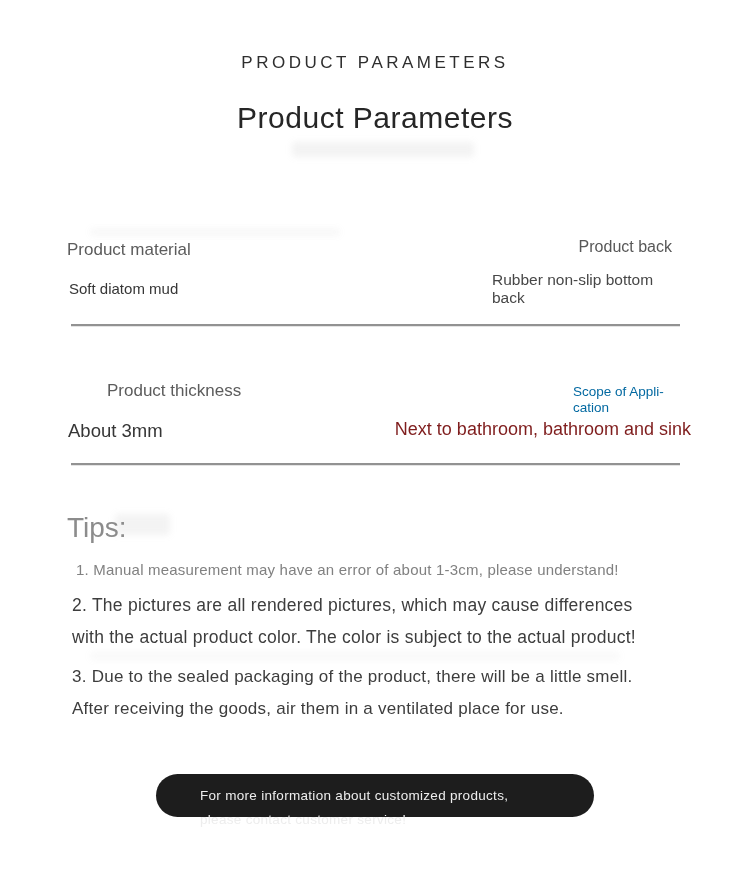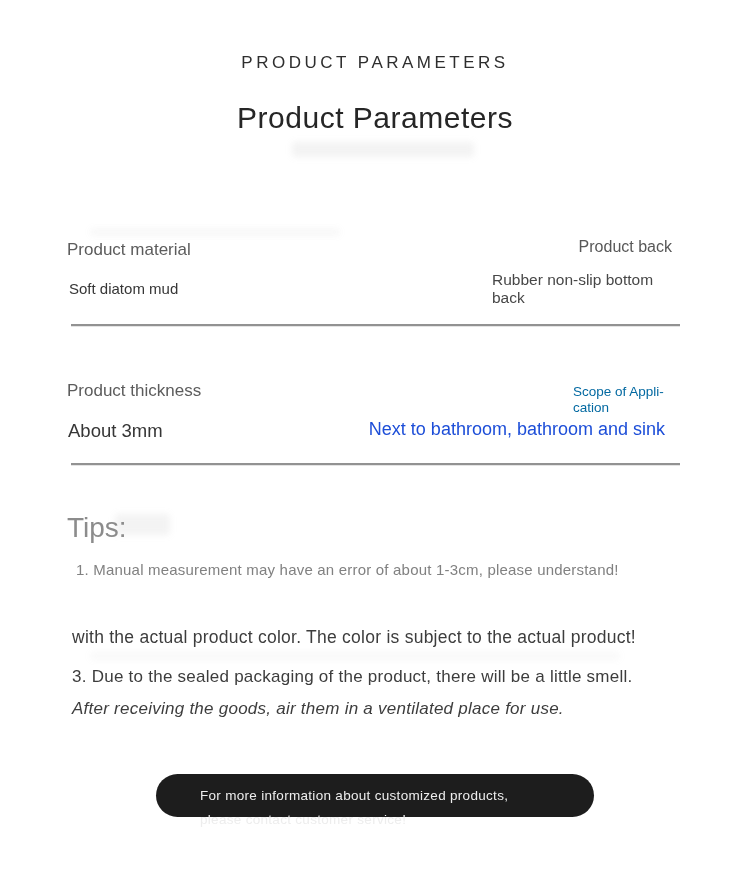--- a/index.html
+++ b/index.html
@@ -37,42 +37,42 @@
   .smudge-title    { left: 292px; top: 142px; width: 182px; height: 15px; }
   .smudge-material { left:  90px; top: 228px; width: 250px; height:  8px; opacity: .6; }
   .smudge-tips     { left: 115px; top: 514px; width:  55px; height: 21px; }
   .smudge-tip3     { left:  90px; top: 652px; width: 530px; height:  8px; opacity: .5; }
   
   .param-label-left {
     position: absolute; left: 67px;
     font-size: 17px; color: #5c5c5c;
   }
   .lbl-material  { top: 240px; }
-  .lbl-thickness { top: 381px; }
+  .lbl-thickness { top: 381px; margin-left: 40px; }
   .param-value-left {
     position: absolute;
     font-size: 15px; color: #363636;
   }
   .val-material  { left: 69px; top: 280px; }
   .val-thickness { left: 68px; top: 420px; font-size: 18.5px; }
   .lbl-back {
     position: absolute; right: 78px; top: 238px;
     font-size: 16px; color: #585858;
   }
   .val-back {
     position: absolute; left: 492px; top: 271px; width: 178px;
     font-size: 15.5px; line-height: 17.5px; color: #474747;
   }
   .lbl-scope {
     position: absolute; left: 573px; top: 384px; width: 100px;
     font-size: 13.5px; line-height: 15.5px; color: #0369a1;
   }
   .val-scope {
-    position: absolute; right: 85px; top: 419px;
-    font-size: 18px; color: #1d4ed8;
+    position: absolute; right: 59px; top: 419px;
+    font-size: 18px; color: #7f1d1d;
     white-space: nowrap;
   }
   .divider {
     position: absolute; left: 71px; width: 609px; height: 2px;
     background: #929292;
     box-shadow: 0 1px 0 rgba(146,146,146,0.25);
   }
   .divider-1 { top: 324px; }
   .divider-2 { top: 463px; }
   
@@ -85,21 +85,21 @@
     font-size: 15px; letter-spacing: 0.2px; color: #818181;
   }
   .tip-line {
     position: absolute; left: 72px;
     font-size: 17.5px; letter-spacing: 0.25px; color: #3d3d3d;
     white-space: nowrap;
   }
   .tip2-l1 { top: 595px; }
   .tip2-l2 { top: 627px; }
   .tip3-l1 { top: 667px; font-size: 17px; text-align: center; }
-  .tip3-l2 { top: 699px; font-size: 17px; font-style: italic; }
+  .tip3-l2 { top: 699px; font-size: 17px; }
   
   .banner {
     position: absolute; left: 156px; top: 774px;
     width: 438px; height: 43px;
     background: #1d1d1d;
     border-radius: 22px;
     box-sizing: border-box;
     padding: 6px 0 0 44px;
     cursor: pointer;
   }
@@ -134,20 +134,21 @@
   <div>
     <div class="param-label-left lbl-thickness">Product thickness</div>
     <div class="param-value-left val-thickness">About 3mm</div>
     <div class="lbl-scope">Scope of Appli-cation</div>
     <div class="val-scope">Next to bathroom, bathroom and sink</div>
   </div>
   <div class="divider divider-2"></div>
 
   <div class="tips-heading">Tips:</div>
   <div class="tip-small">1. Manual measurement may have an error of about 1-3cm, please understand!</div>
+  <div class="tip-line tip2-l1">2. The pictures are all rendered pictures, which may cause differences</div>
   <div class="tip-line tip2-l2">with the actual product color. The color is subject to the actual product!</div>
   <div class="tip-line tip3-l1">3. Due to the sealed packaging of the product, there will be a little smell.</div>
   <div class="tip-line tip3-l2">After receiving the goods, air them in a ventilated place for use.</div>
 
   <div class="banner">
     <div class="banner-line">For more information about customized products,</div>
     <div class="banner-line">please contact customer service!</div>
   </div>
 
 </div>

